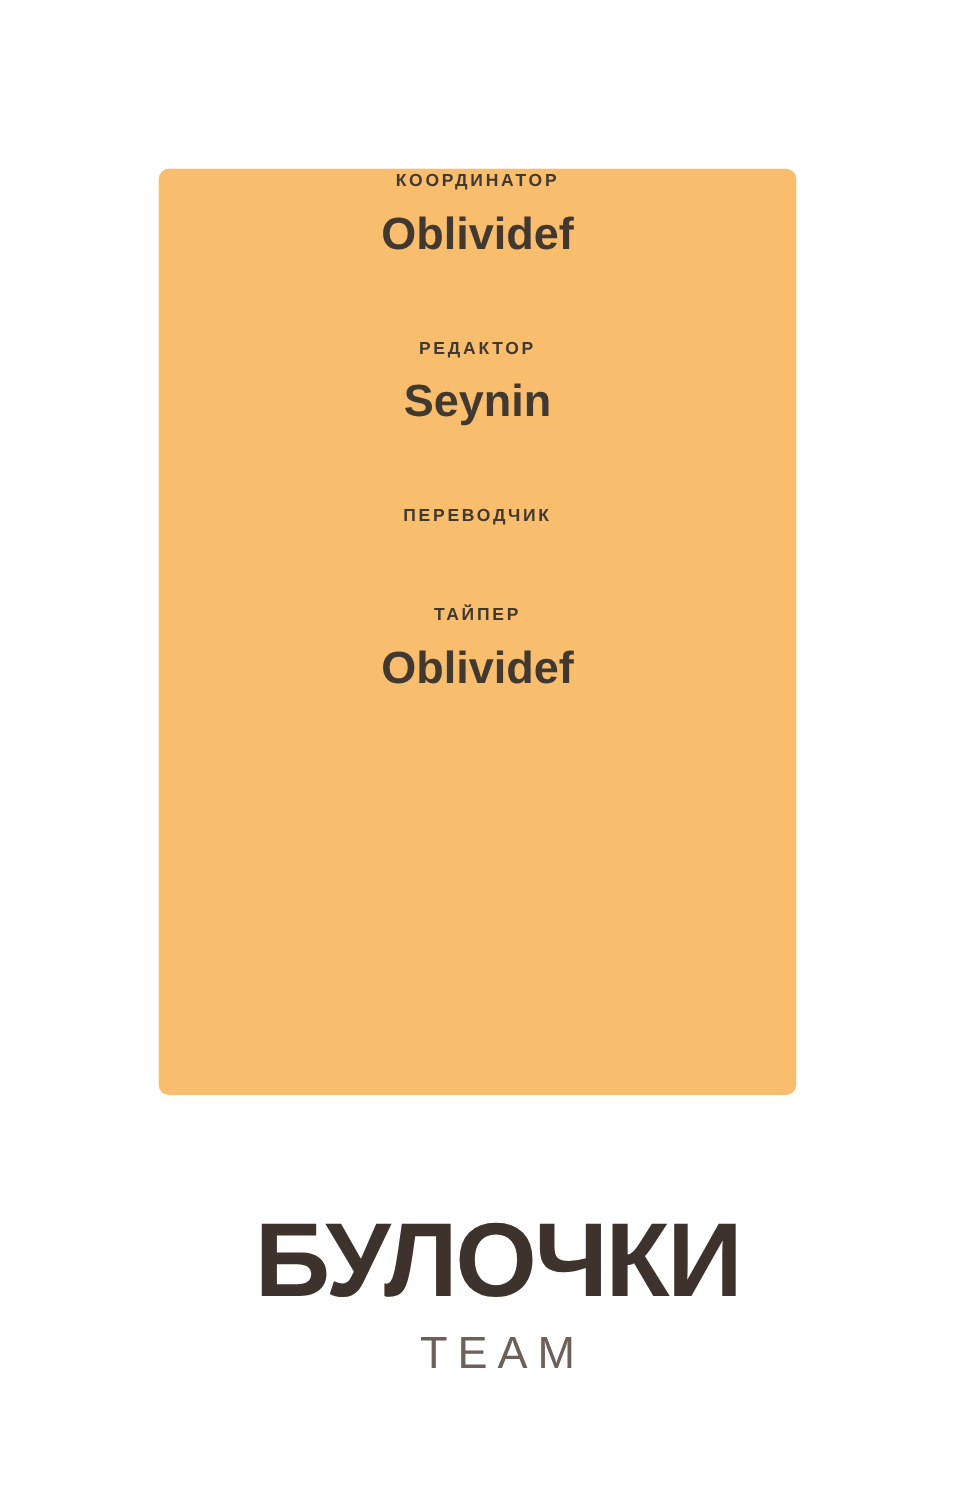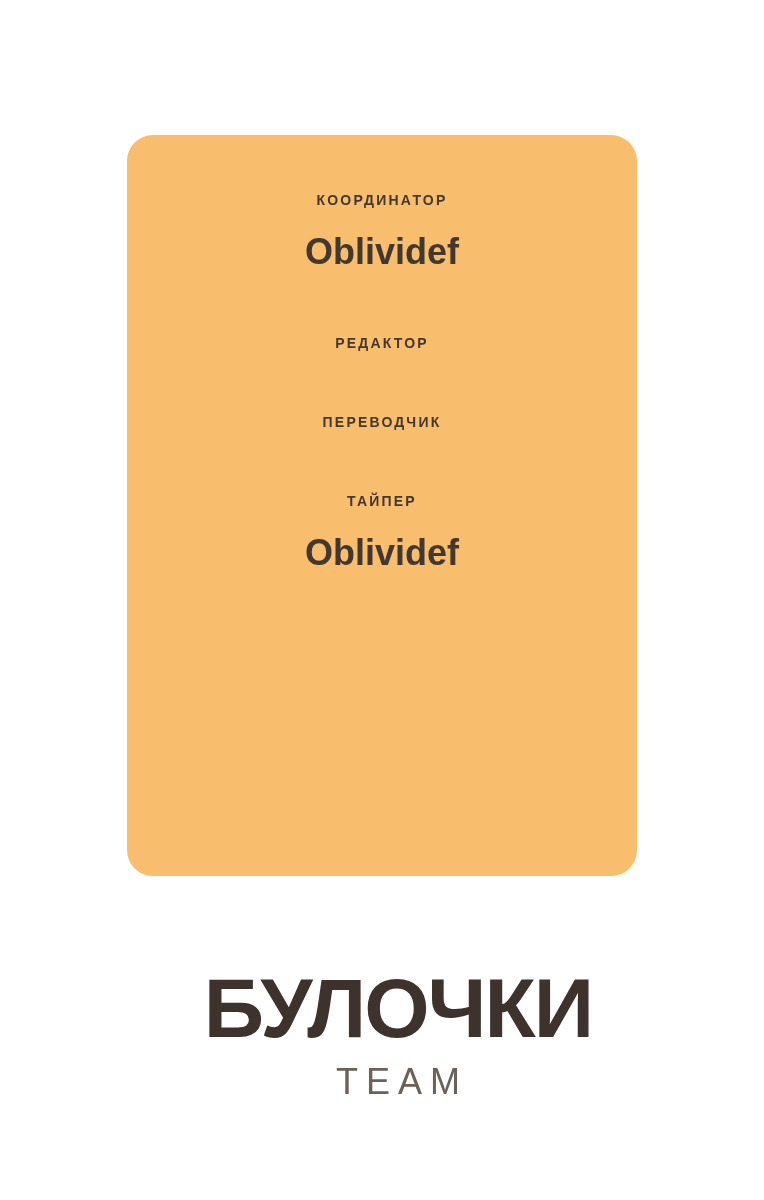--- a/index.html
+++ b/index.html
@@ -23,44 +23,43 @@
     height: 1200px;
     background: var(--page-bg);
   }
   .credits-card {
     position: absolute;
     left: 127px;
     top: 135px;
     width: 510px;
     height: 741px;
     background: var(--card-bg);
-    border-radius: 26px;
+    border-radius: 8px;
     display: flex;
     flex-direction: column;
     align-items: center;
-    padding-top: 56px;
   }
   .role-entry {
     display: flex;
     flex-direction: column;
     align-items: center;
     margin-bottom: 60px;
   }
   .role-entry:last-child { margin-bottom: 0; }
   .role-label {
     font-size: 14px;
     line-height: 19px;
     font-weight: 700;
     letter-spacing: 2.2px;
     color: var(--card-text);
     text-transform: uppercase;
     text-align: center;
   }
   .role-name {
-    margin-top: 20px;
+    margin-top: 11px;
     font-size: 36px;
     line-height: 44px;
     font-weight: 700;
     color: var(--card-text);
     text-align: center;
     white-space: nowrap;
   }
   .team-block {
     position: absolute;
     left: 16px;
@@ -94,20 +93,21 @@
 
   <div class="credits-card">
 
     <div class="role-entry">
       <div class="role-label">КООРДИНАТОР</div>
       <div class="role-name">Oblividef</div>
     </div>
 
     <div class="role-entry">
       <div class="role-label">РЕДАКТОР</div>
+      <div class="role-name">Seynin</div>
     </div>
 
     <div class="role-entry">
       <div class="role-label">ПЕРЕВОДЧИК</div>
     </div>
 
     <div class="role-entry">
       <div class="role-label">ТАЙПЕР</div>
       <div class="role-name">Oblividef</div>
     </div>

